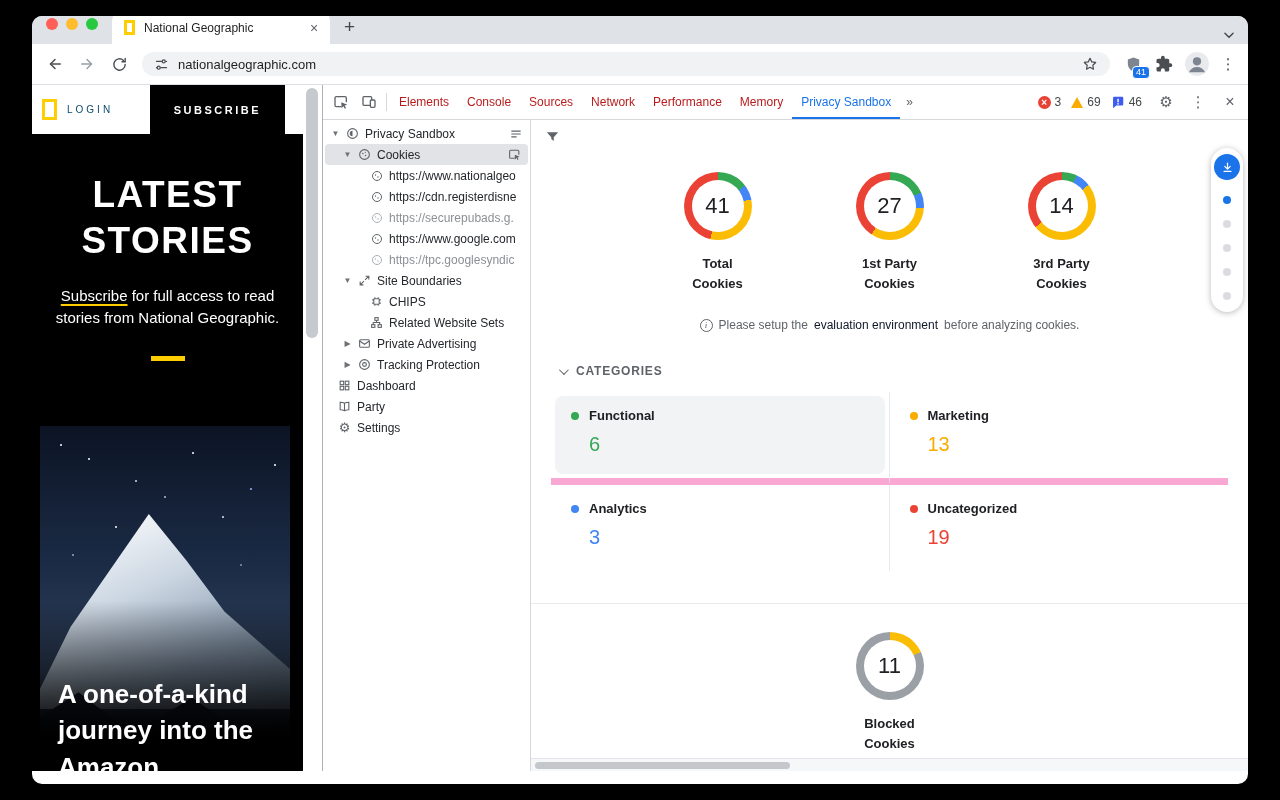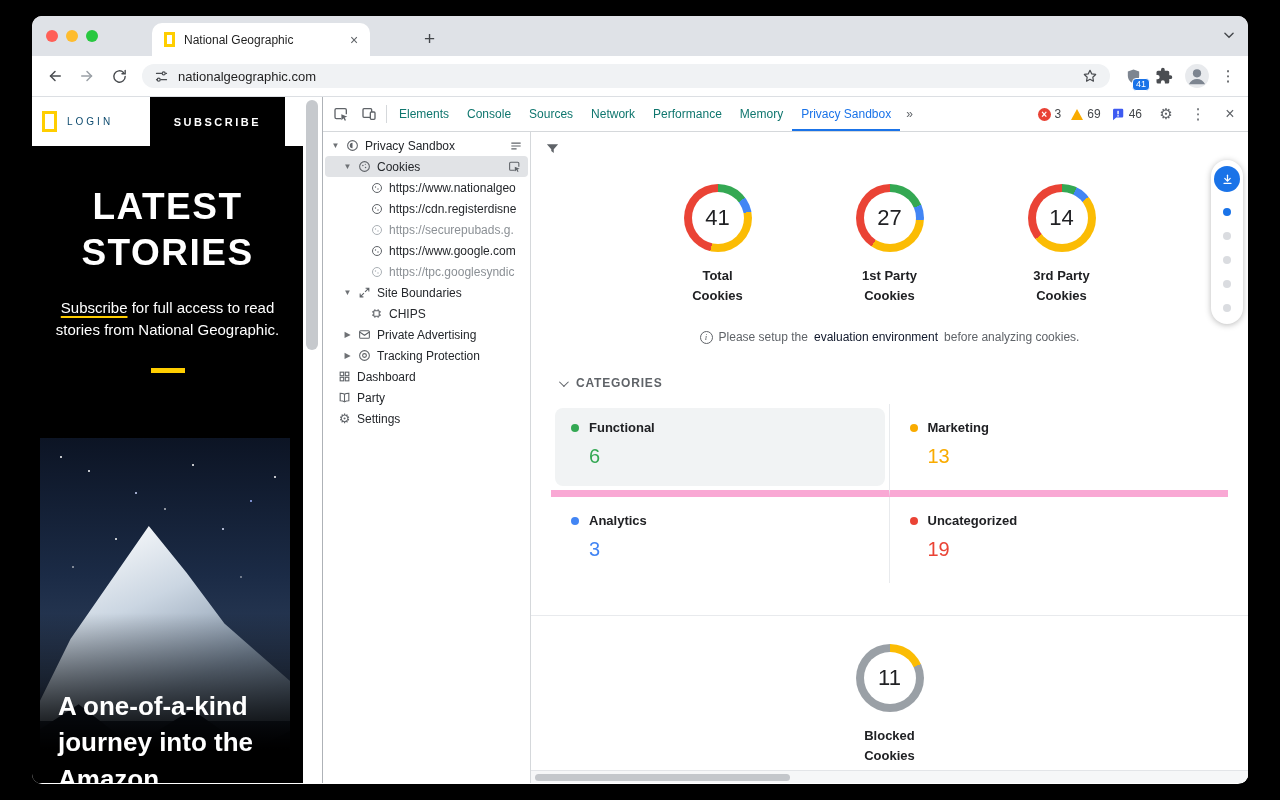--- a/index.html
+++ b/index.html
@@ -1,20 +1,20 @@
 <!DOCTYPE html>
 <html><head>
 <meta charset="utf-8">
 <style>
   * { margin:0; padding:0; box-sizing:border-box; }
   html,body { width:1280px; height:800px; background:#000; font-family:"Liberation Sans",sans-serif; overflow:hidden; }
   .window { position:absolute; left:32px; top:16px; width:1216px; height:768px; background:#fff; border-radius:10px; overflow:hidden; box-shadow:0 8px 40px rgba(0,0,0,.6); }
 
   
-  .tabstrip { height:40px; background:#dfe2e7; display:flex; align-items:flex-end; position:relative;gap:40px; }
+  .tabstrip { height:28px; background:#dfe2e7; display:flex; align-items:flex-end; position:relative; }
   .traffic { display:flex; gap:8px; padding:0 14px; align-items:center; height:40px; }
   .light { width:12px; height:12px; border-radius:50%; }
   .light.red{background:#ff5f57;} .light.yellow{background:#febc2e;} .light.green{background:#28c840;}
   .tab { height:33px; width:218px; background:#fff; border-radius:10px 10px 0 0; display:flex; align-items:center; padding:0 8px 0 12px; gap:9px; }
   .favicon { width:11px; height:15px; border:3px solid #ffce00; flex:none; }
   .tab-title { font-size:12px; color:#1f1f1f; flex:1; white-space:nowrap; overflow:hidden; }
   .tab-close { color:#5f6368; font-size:14px; width:16px; text-align:center; cursor:default; }
   .newtab { color:#44474b; font-size:19px; padding:0 14px 6px; }
   .tabsearch { position:absolute; right:12px; top:12px; color:#44474b; }
 
@@ -60,21 +60,21 @@
     background:#141e2e; }
   .ng-fade { position:absolute; left:0; right:0; bottom:0; height:170px; background:linear-gradient(180deg,rgba(0,0,0,0),#000 80%); }
   .ng-story { position:absolute; left:18px; bottom:-14px; color:#fff; font-size:26px; font-weight:bold; line-height:1.4; }
 
   
   .devtools { flex:1; background:#fff; border-left:1px solid #aeb2b7; display:flex; flex-direction:column; min-width:0; }
   .dt-topbar { height:35px; border-bottom:1px solid #d5d8db; display:flex; align-items:center; padding:0 4px; flex:none; }
   .dt-iconbtn { width:28px; height:28px; display:flex; align-items:center; justify-content:center; color:#5f6368; flex:none; }
   .dt-sep { width:1px; height:18px; background:#d5d8db; margin:0 3px; flex:none; }
   .dt-tabs { display:flex; align-self:stretch; }
-  .dt-tab { padding:0 9px; display:flex; align-items:center; font-size:12px; color:#0f766e; white-space:nowrap; }
+  .dt-tab { padding:0 9px; display:flex; align-items:center; font-size:12px; color:#b91c1c; white-space:nowrap; }
   .dt-tab.active { color:#1a73e8; box-shadow:inset 0 -2px 0 #1a73e8; }
   .dt-more { color:#5f6368; font-size:12px; padding:0 6px; }
   .dt-right { margin-left:auto; display:flex; align-items:center; gap:4px; }
   .count-group { display:flex; align-items:center; gap:4px; font-size:12px; color:#44474b; margin-right:6px; }
   .err-ic { width:13px; height:13px; border-radius:50%; background:#e94235; color:#fff; font-size:10px; line-height:13px; text-align:center; font-weight:bold; }
   .warn-ic { width:0; height:0; border-left:6.5px solid transparent; border-right:6.5px solid transparent; border-bottom:11px solid #f9ab00; }
   .gear { font-size:15px; color:#5f6368; }
   .dt-close { font-size:16px; color:#5f6368; }
 
   .dt-body { flex:1; display:flex; min-height:0; }
@@ -390,20 +390,31 @@
           </div>
           <div class="trow lvl2">
             <span class="ticon">
               <svg width="13" viewBox="0 0 24 24" fill="none" stroke="currentColor" stroke-width="2">
                   <rect x="7" y="7" width="10" height="10" rx="1"></rect>
                   <path d="M9 7V4M15 7V4M9 20v-3M15 20v-3M7 9H4M7 15H4M20 9h-3M20 15h-3"></path>
                 </svg>
             </span>
             <span>CHIPS</span>
           </div>
+          <div class="trow lvl2">
+            <span class="ticon">
+              <svg width="13" viewBox="0 0 24 24" fill="none" stroke="currentColor" stroke-width="2">
+                  <rect x="9" y="3" width="6" height="5"></rect>
+                  <rect x="3" y="16" width="6" height="5"></rect>
+                  <rect x="15" y="16" width="6" height="5"></rect>
+                  <path d="M12 8v4M6 16v-4h12v4"></path>
+                </svg>
+            </span>
+            <span>Related Website Sets</span>
+          </div>
           <div class="trow lvl1">
             <span class="exp">▶</span>
             <span class="ticon">
               <svg width="13" viewBox="0 0 24 24" fill="none" stroke="currentColor" stroke-width="2">
                   <rect x="3" y="5" width="18" height="14" rx="2"></rect>
                   <path d="M3 7.5l9 6 9-6"></path>
                 </svg>
             </span>
             <span>Private Advertising</span>
           </div>

